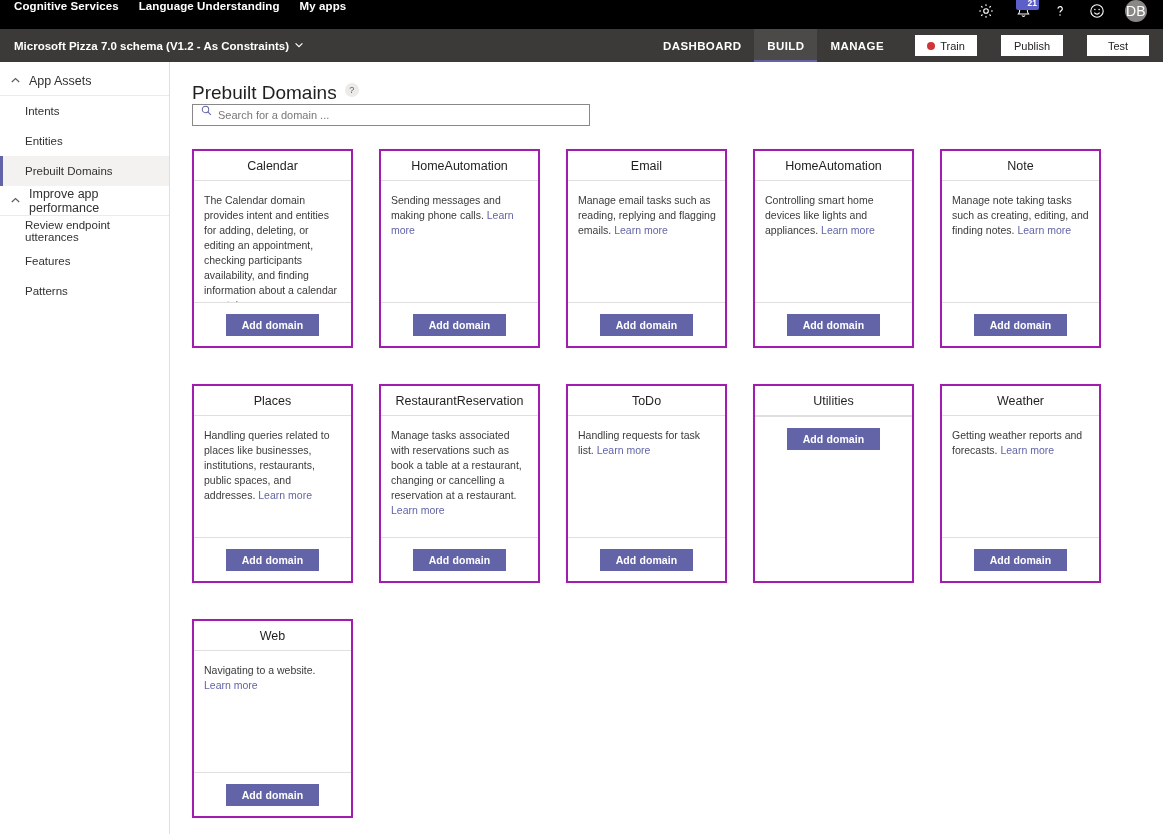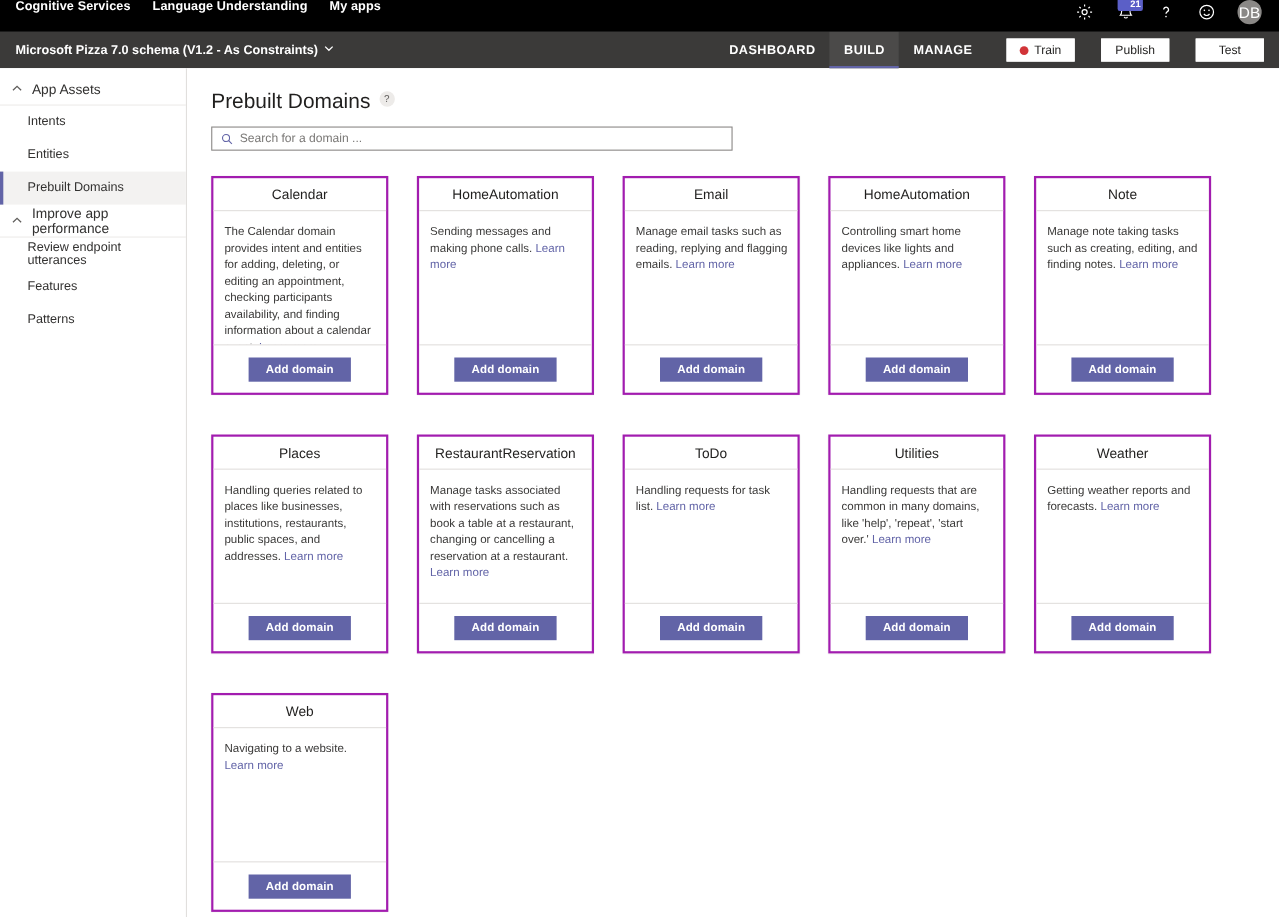--- a/index.html
+++ b/index.html
@@ -128,24 +128,23 @@
     font-size: 19px; font-weight: normal; color: #201F1E;
     line-height: 22px;
   }
   .help-badge {
     width: 14px; height: 14px; border-radius: 50%;
     background: #EDEBE9; color: #605E5C;
     font-size: 9px; display: flex; align-items: center; justify-content: center;
     margin-top: 1px; cursor: pointer;
   }
   .searchwrap {
-    margin-top: 11px;
-    width: 474px; height: 22px;
+    width: 398px; height: 22px;
     border: 1px solid #8A8886; background: #ffffff;
-    display: flex; align-items: center; gap: 6px;
+    display: flex; gap: 6px;
     padding: 0 8px;
   }
   .search-icon { width: 11px; height: 11px; color: #6264A7; flex: 0 0 auto; display: flex; }
   .search-input {
     border: none; outline: none; flex: 1;
     font-size: 11px; color: #323130;
     font-family: "Liberation Sans", sans-serif;
     background: transparent;
   }
   .search-input::placeholder { color: #7A7876; }
@@ -354,21 +353,20 @@
         </div>
         <div class="card">
           <div class="card-head">ToDo</div>
           <div class="card-body"><span>Handling requests for task list. </span><span class="learn-more">Learn more</span></div>
           <div class="card-foot">
             <button class="add-btn">Add domain</button>
           </div>
         </div>
         <div class="card">
           <div class="card-head">Utilities</div>
-          <div class="card-body"><span>Handling requests that are common in many domains, like 'help', 'repeat', 'start over.' </span><span class="learn-more">Learn more</span></div>
           <div class="card-foot">
             <button class="add-btn">Add domain</button>
           </div>
         </div>
         <div class="card">
           <div class="card-head">Weather</div>
           <div class="card-body"><span>Getting weather reports and forecasts. </span><span class="learn-more">Learn more</span></div>
           <div class="card-foot">
             <button class="add-btn">Add domain</button>
           </div>

